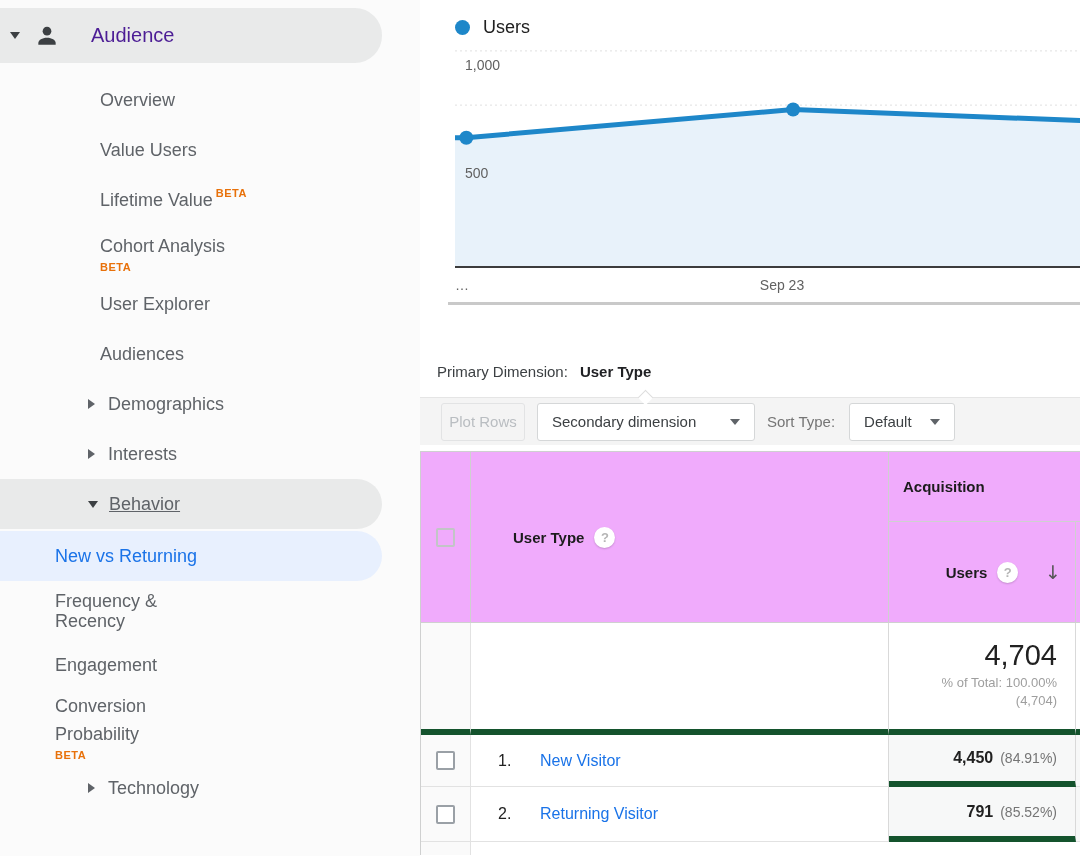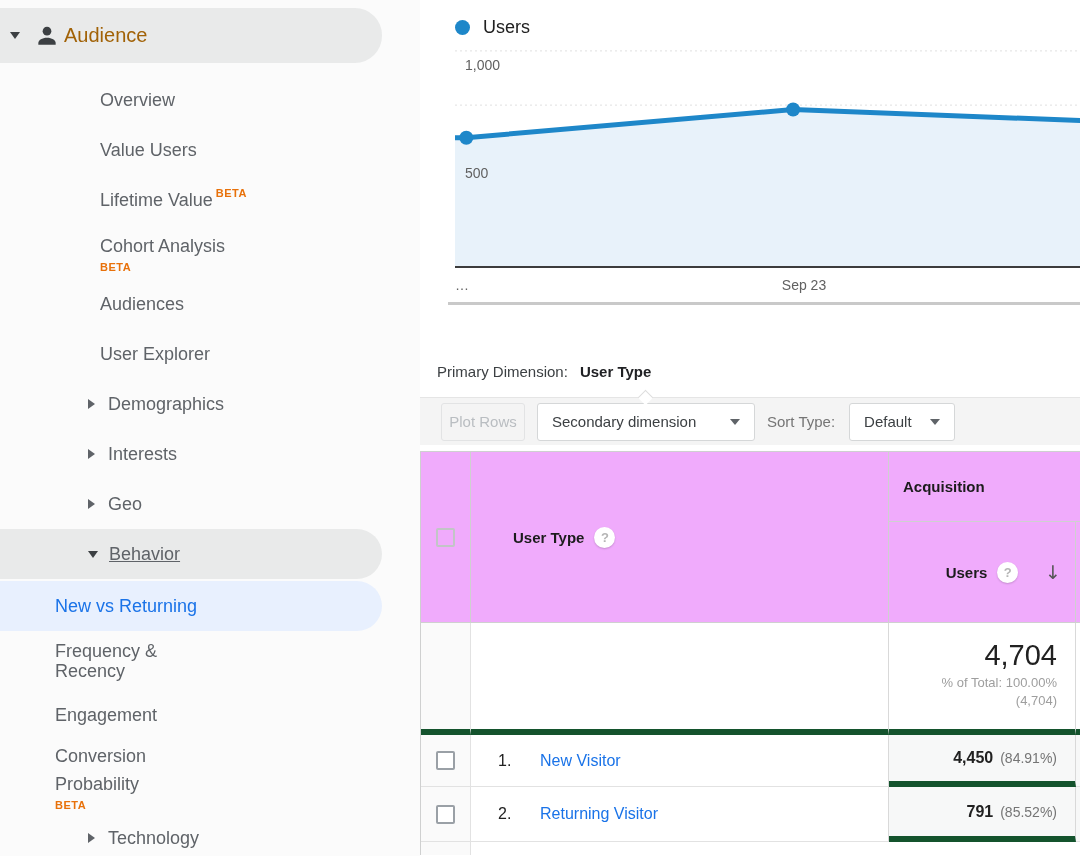--- a/index.html
+++ b/index.html
@@ -4,21 +4,21 @@
 <style>
   * { box-sizing: border-box; }
   body { margin:0; width:1080px; height:856px; overflow:hidden; background:#fff;
          font-family:"Liberation Sans", sans-serif; }
   .app { display:flex; width:1080px; height:856px; }
 
   
   .sidebar { width:420px; flex:none; background:#fbfbfb; padding-top:8px; overflow:hidden; }
   .pill { width:382px; border-radius:0 27px 27px 0; }
   .sb-header { height:55px; background:#e9eaea; display:flex; align-items:center; cursor:pointer; }
-  .sb-header-label { margin-left:4px; font-size:20px; color:#a16207; }
+  .sb-header-label { margin-left:31px; font-size:20px; color:#4c1d95; }
   .person-icon { margin-left:14px; width:26px; height:26px; }
   .sb-items { margin-top:12px; }
   .sb-item { display:flex; align-items:center; min-height:50px; font-size:18px; color:#5f6368;
              cursor:pointer; padding-left:100px; }
   .sb-item.arrowed { padding-left:88px; }
   .sb-item.sub { padding-left:55px; }
   .sb-item.colmn { flex-direction:column; align-items:flex-start; justify-content:center; }
   .sb-item.colmn .lbl { line-height:28px; }
   .h54 { min-height:54px; } .h60 { min-height:60px; } .h48 { min-height:48px; } .h74 { min-height:74px; }
   .wrap .lbl { display:block; width:150px; line-height:20px; }
@@ -132,36 +132,32 @@
       </div>
       <div class="sb-item">
         <span class="lbl">Lifetime Value</span>
           <sup class="beta">BETA</sup>
       </div>
       <div class="sb-item colmn h54">
         <span class="lbl">Cohort Analysis</span>
         <span class="beta beta-below">BETA</span>
       </div>
       <div class="sb-item">
+        <span class="lbl">User Explorer</span>
+      </div>
+      <div class="sb-item">
         <span class="lbl">Audiences</span>
-      </div>
-      <div class="sb-item">
-        <span class="lbl">User Explorer</span>
       </div>
       <div class="sb-item arrowed">
         <span class="tri-right"></span>
         <span class="lbl">Demographics</span>
       </div>
       <div class="sb-item arrowed">
         <span class="tri-right"></span>
         <span class="lbl">Interests</span>
-      </div>
-      <div class="sb-item arrowed">
-        <span class="tri-right"></span>
-        <span class="lbl">Geo</span>
       </div>
       <div class="sb-item arrowed pill behavior-pill">
         <span class="tri-down"></span>
         <span class="lbl">Behavior</span>
       </div>
       <div class="sb-item sub pill sel-pill">
         <span class="lbl">New vs Returning</span>
       </div>
       <div class="sb-item sub wrap h60">
         <span class="lbl">Frequency &amp; Recency</span>
@@ -200,21 +196,21 @@
             <circle cx="675.0" cy="82.5" r="7" fill="#1e87c9"></circle>
             <line x1="0" x2="625" y1="227" y2="227" stroke="#3c3c3c" stroke-width="2"></line>
           </svg>
         <div id="ylabels">
             <div class="ytick" style="top: 16.8571px;">1,000</div>
             <div class="ytick" style="top: 125.429px;">500</div>
           </div>
       </div>
       <div class="xlabels" id="xlabels">
           <div class="xtick" style="left: 0px;">…</div>
-          <div class="xtick c" style="left: 349px;">Sep 23</div>
+          <div class="xtick c" style="left: 327px;">Sep 23</div>
         </div>
       <div class="chart-divider"></div>
     </section>
 
     <div class="pd-row">
       <span>Primary Dimension:</span>
       <span class="pd-value">User Type</span>
     </div>
 
     <div class="toolbar">

